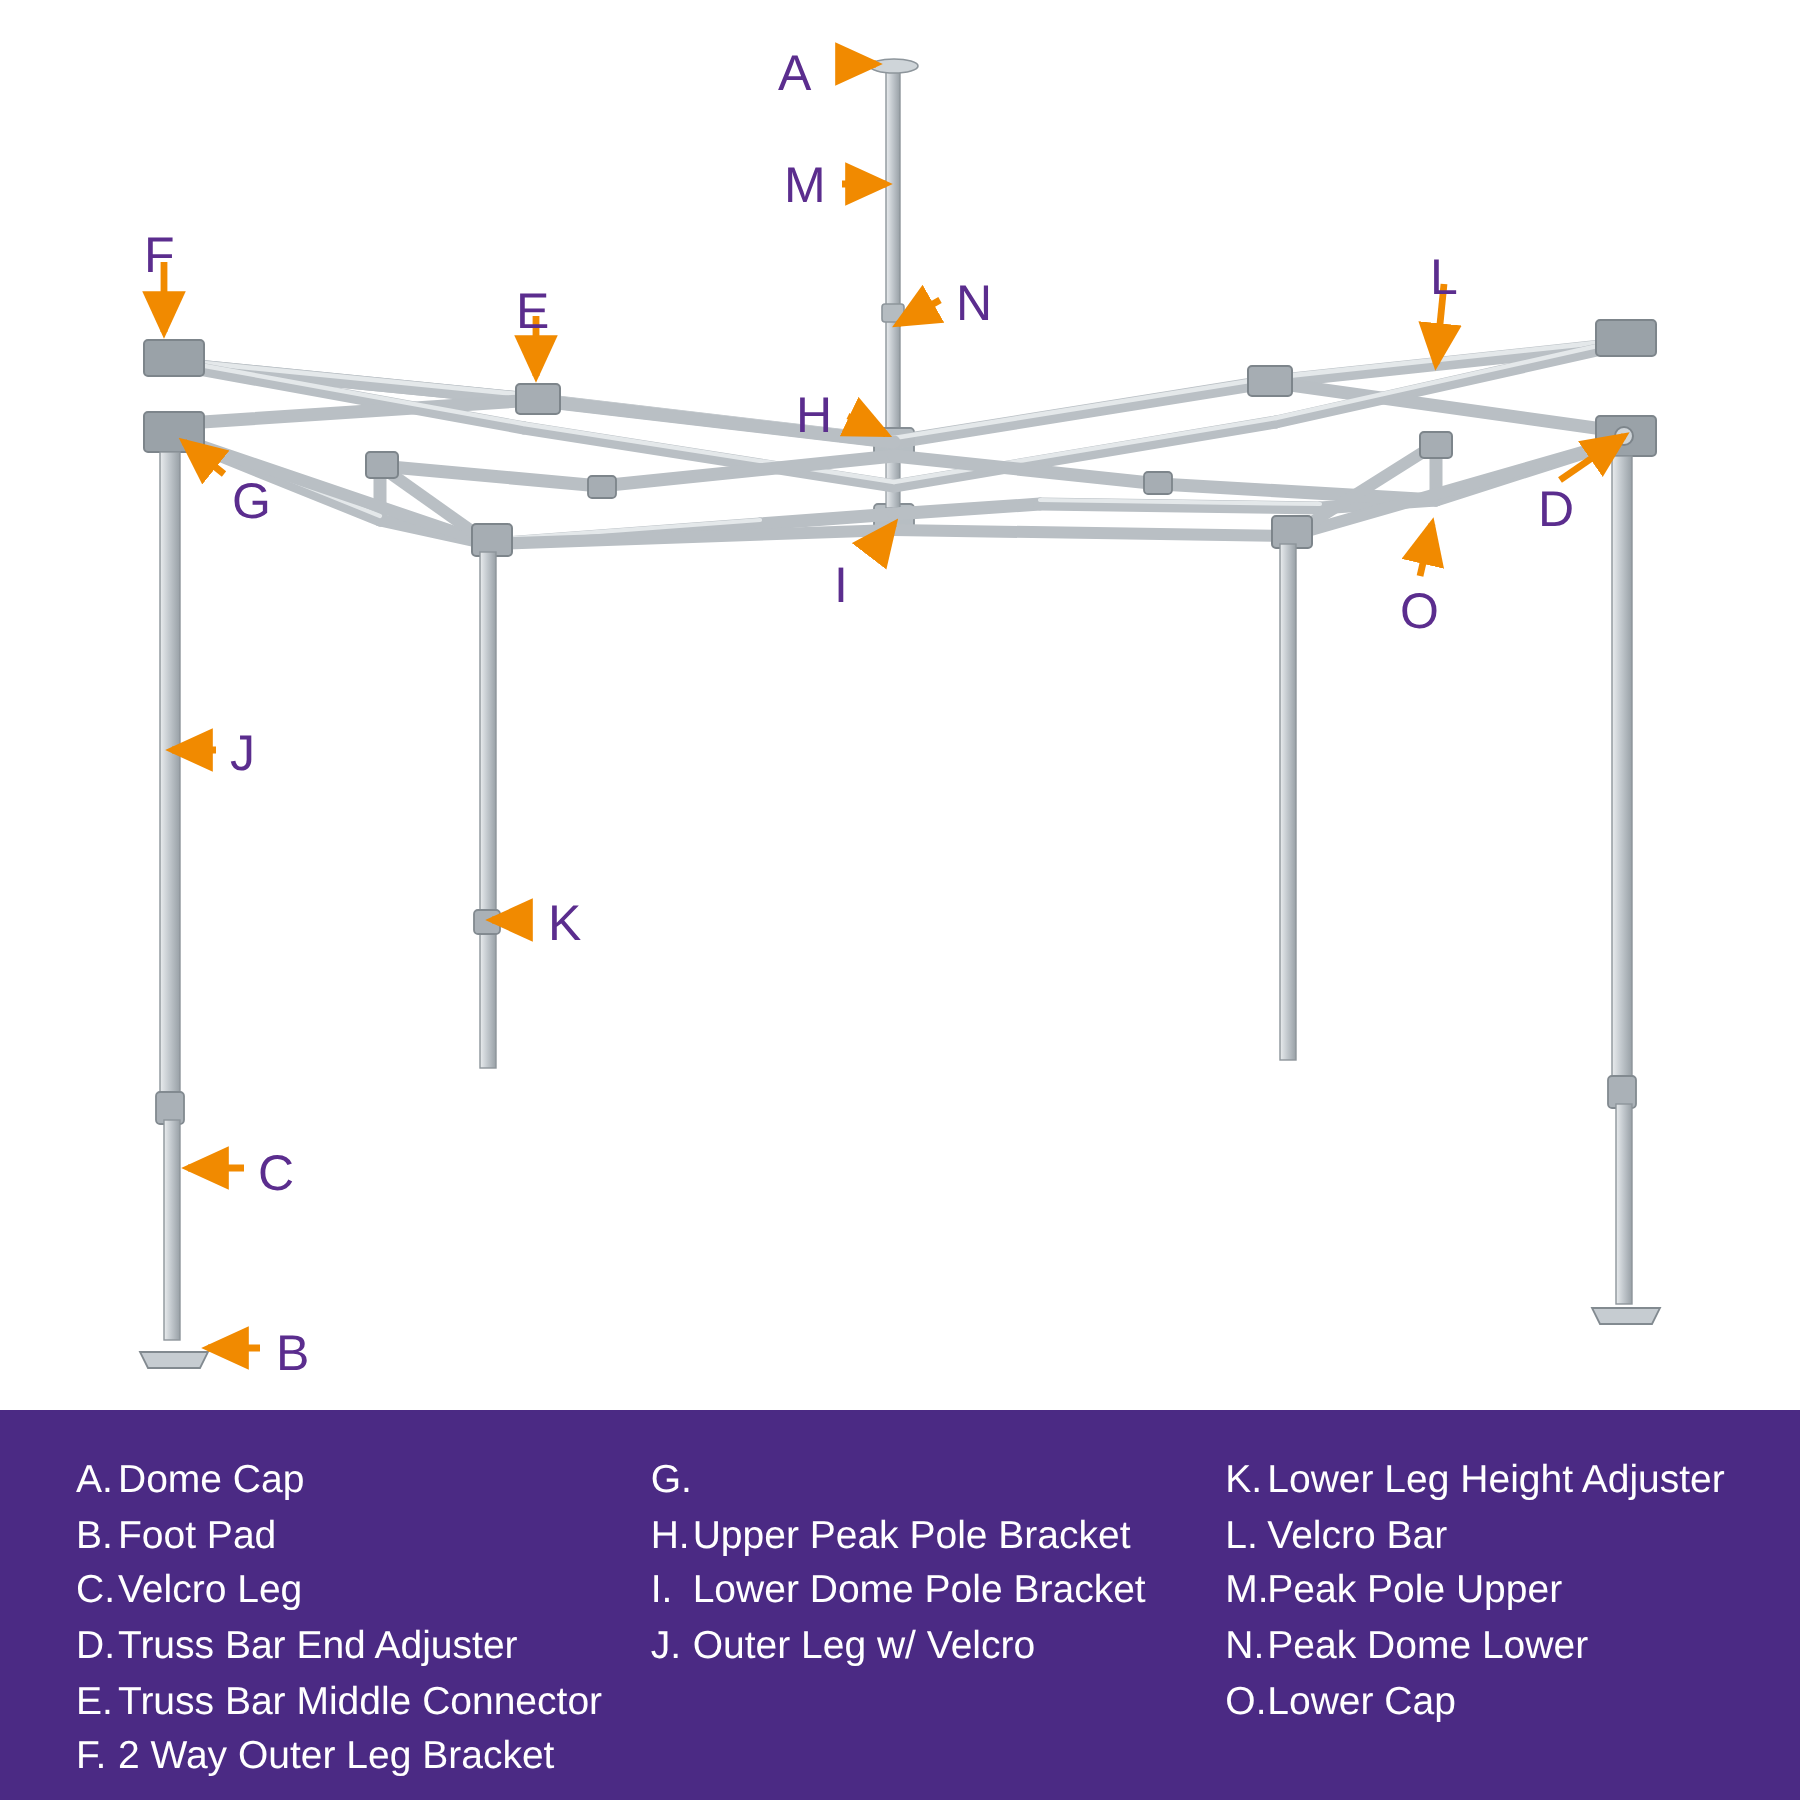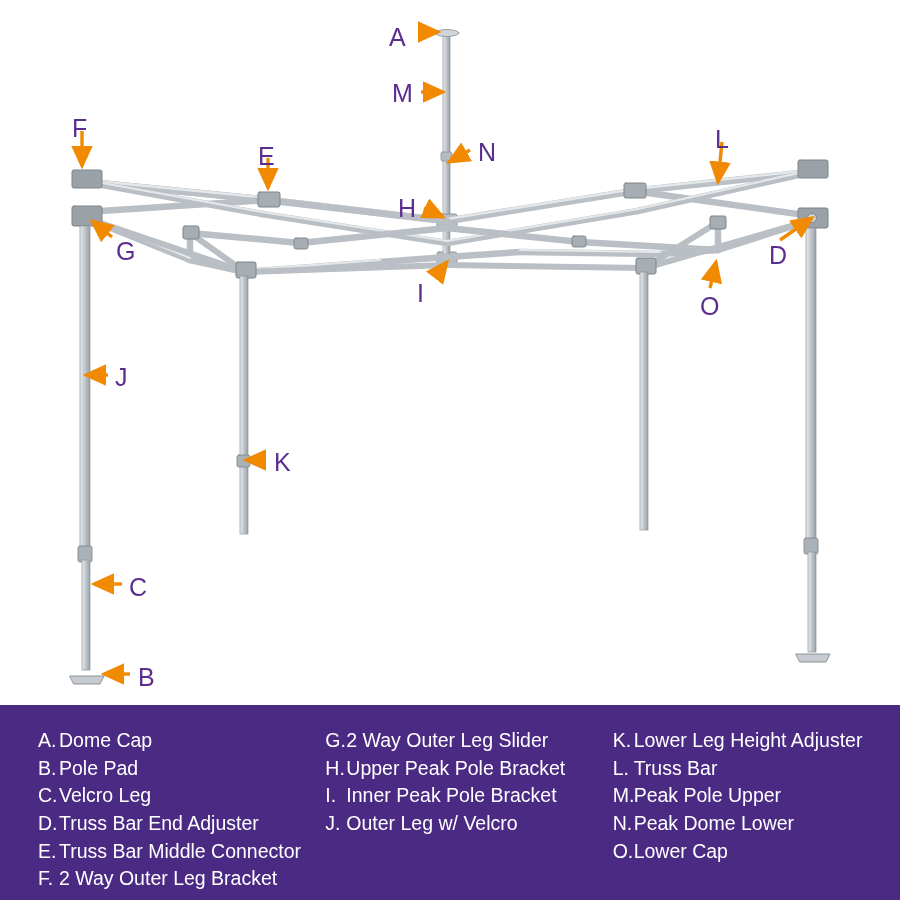--- a/index.html
+++ b/index.html
@@ -259,21 +259,21 @@
   <div id="legend">
     <div class="legend-cols">
 
       <div class="legend-col c1">
         <div class="legend-entry">
           <span class="legend-key">A.</span>
           <span class="legend-text">Dome Cap</span>
         </div>
         <div class="legend-entry">
           <span class="legend-key">B.</span>
-          <span class="legend-text">Pole Pad</span>
+          <span class="legend-text">Foot Pad</span>
         </div>
         <div class="legend-entry">
           <span class="legend-key">C.</span>
           <span class="legend-text">Velcro Leg</span>
         </div>
         <div class="legend-entry">
           <span class="legend-key">D.</span>
           <span class="legend-text">Truss Bar End Adjuster</span>
         </div>
         <div class="legend-entry">
@@ -283,45 +283,44 @@
         <div class="legend-entry">
           <span class="legend-key">F.</span>
           <span class="legend-text">2 Way Outer Leg Bracket</span>
         </div>
       </div>
 
       <div class="legend-col c2">
         <div class="legend-entry">
           <span class="legend-key">G.</span>
           <span class="legend-text">
-            <span>2 Way Outer Leg Slider</span>
           </span>
         </div>
         <div class="legend-entry">
           <span class="legend-key">H.</span>
           <span class="legend-text">Upper Peak Pole Bracket</span>
         </div>
         <div class="legend-entry">
           <span class="legend-key">I.</span>
-          <span class="legend-text">Inner Peak Pole Bracket</span>
+          <span class="legend-text">Lower Dome Pole Bracket</span>
         </div>
         <div class="legend-entry">
           <span class="legend-key">J.</span>
           <span class="legend-text">Outer Leg w/ Velcro</span>
         </div>
       </div>
 
       <div class="legend-col c3">
         <div class="legend-entry">
           <span class="legend-key">K.</span>
           <span class="legend-text">Lower Leg Height Adjuster</span>
         </div>
         <div class="legend-entry">
           <span class="legend-key">L.</span>
-          <span class="legend-text">Truss Bar</span>
+          <span class="legend-text">Velcro Bar</span>
         </div>
         <div class="legend-entry">
           <span class="legend-key">M.</span>
           <span class="legend-text">Peak Pole Upper</span>
         </div>
         <div class="legend-entry">
           <span class="legend-key">N.</span>
           <span class="legend-text">Peak Dome Lower</span>
         </div>
         <div class="legend-entry">

